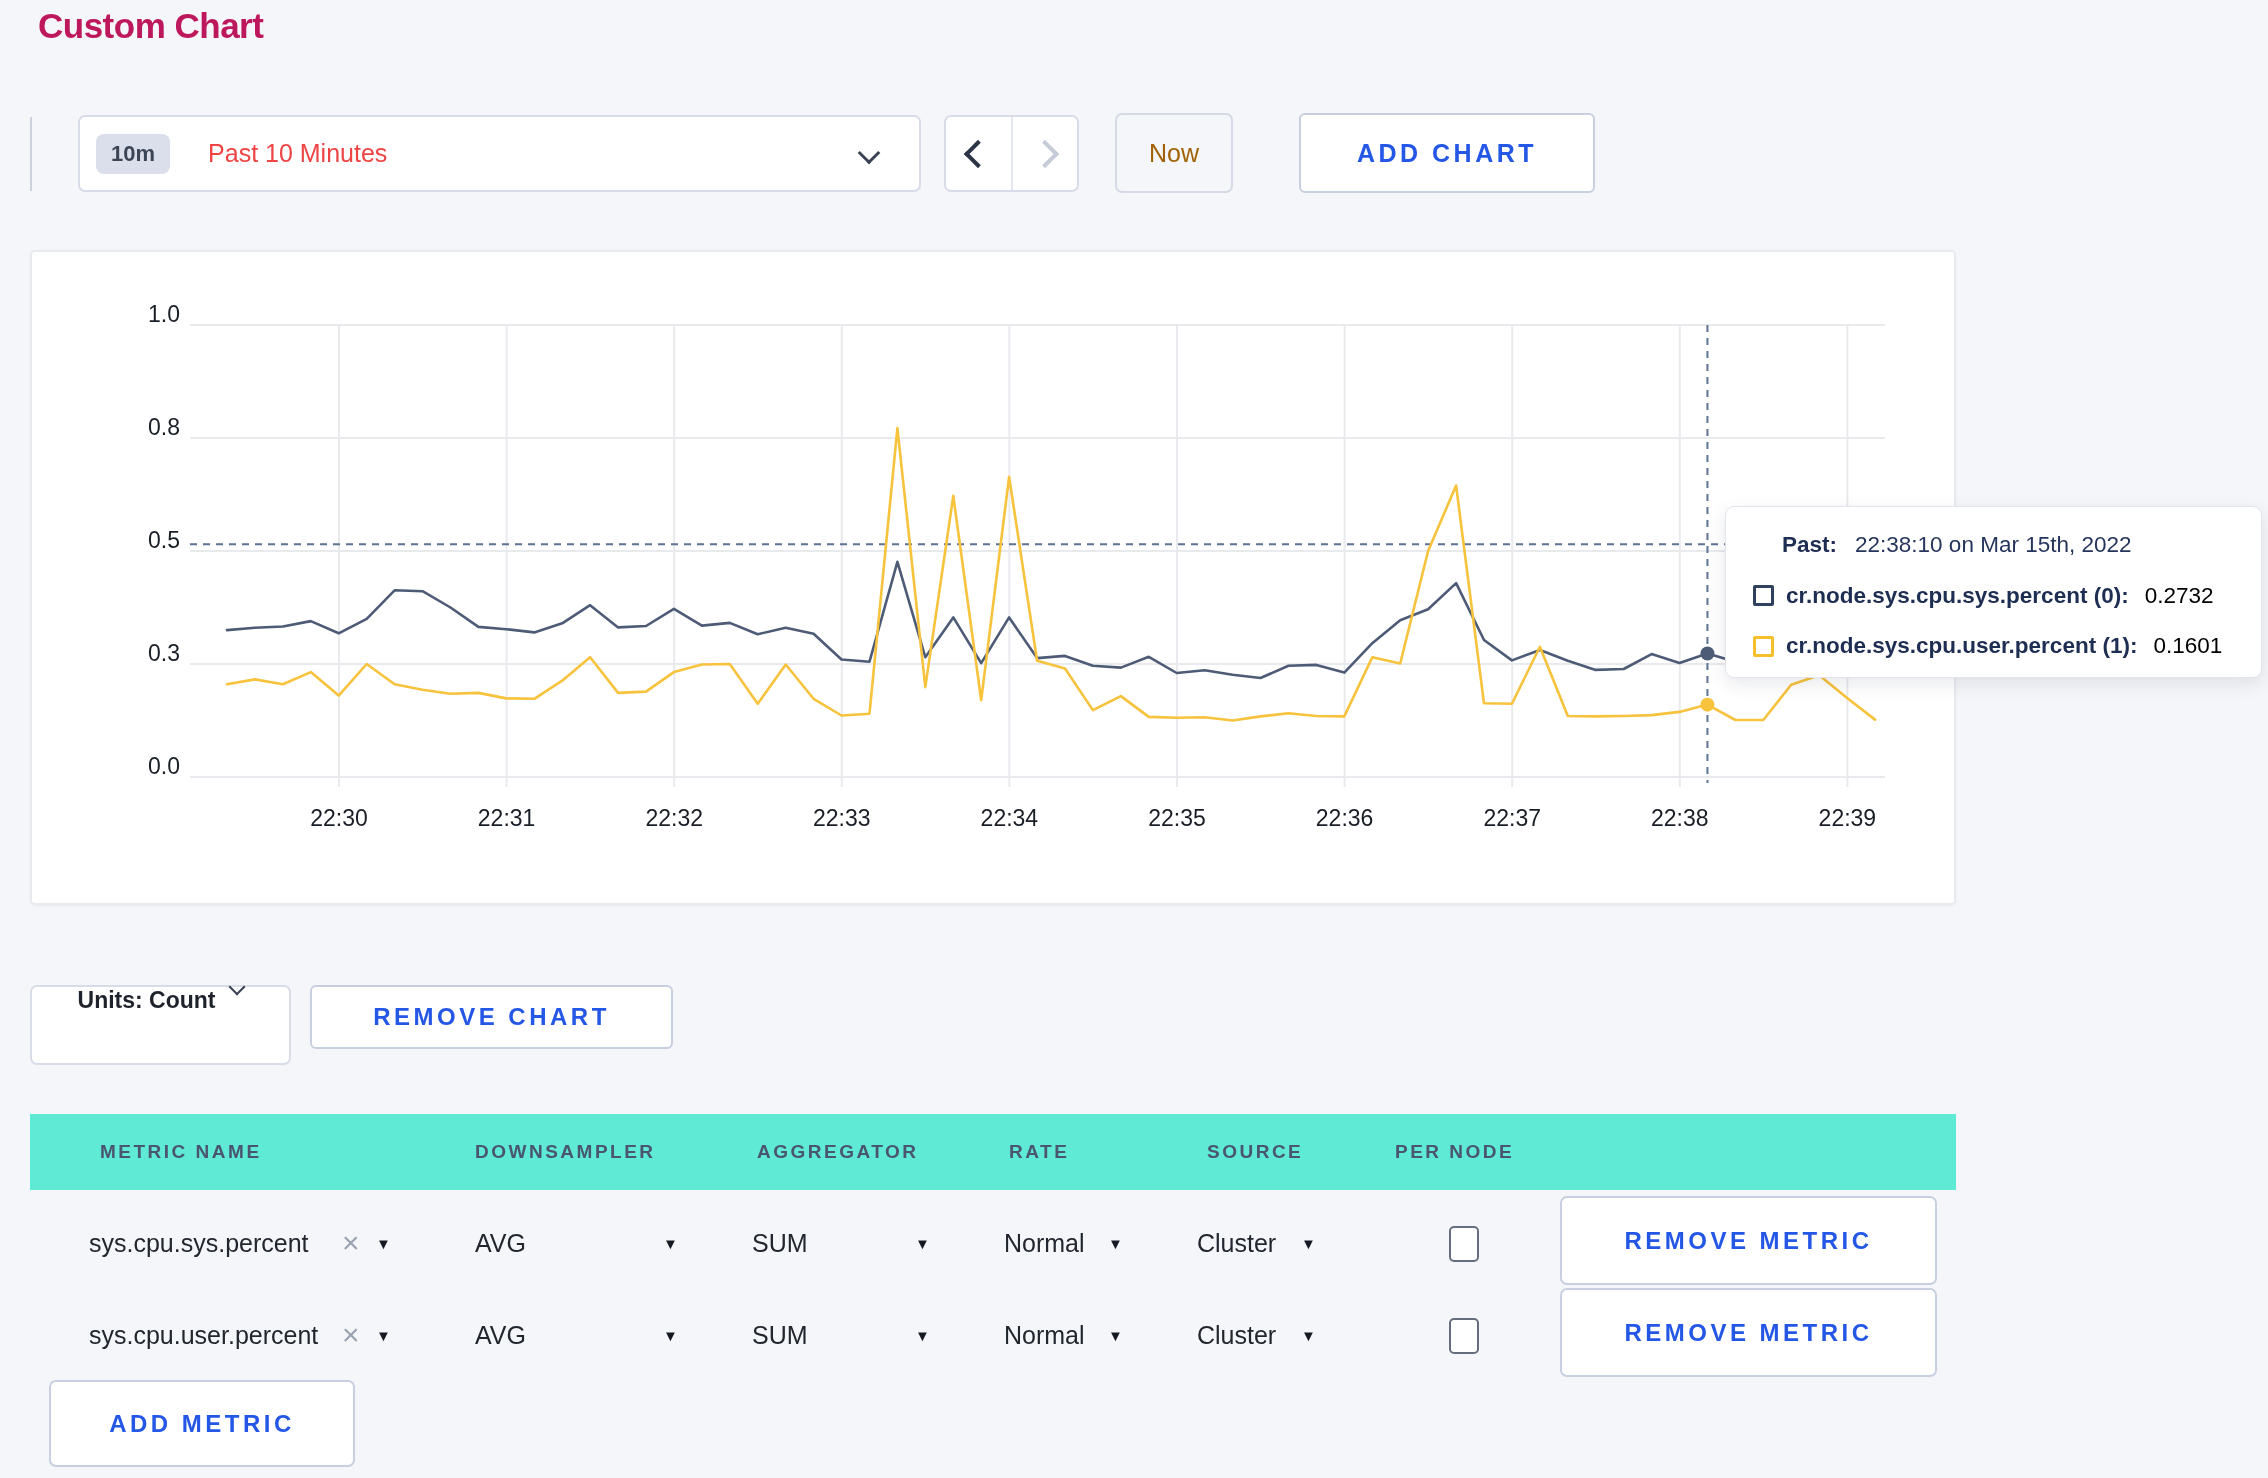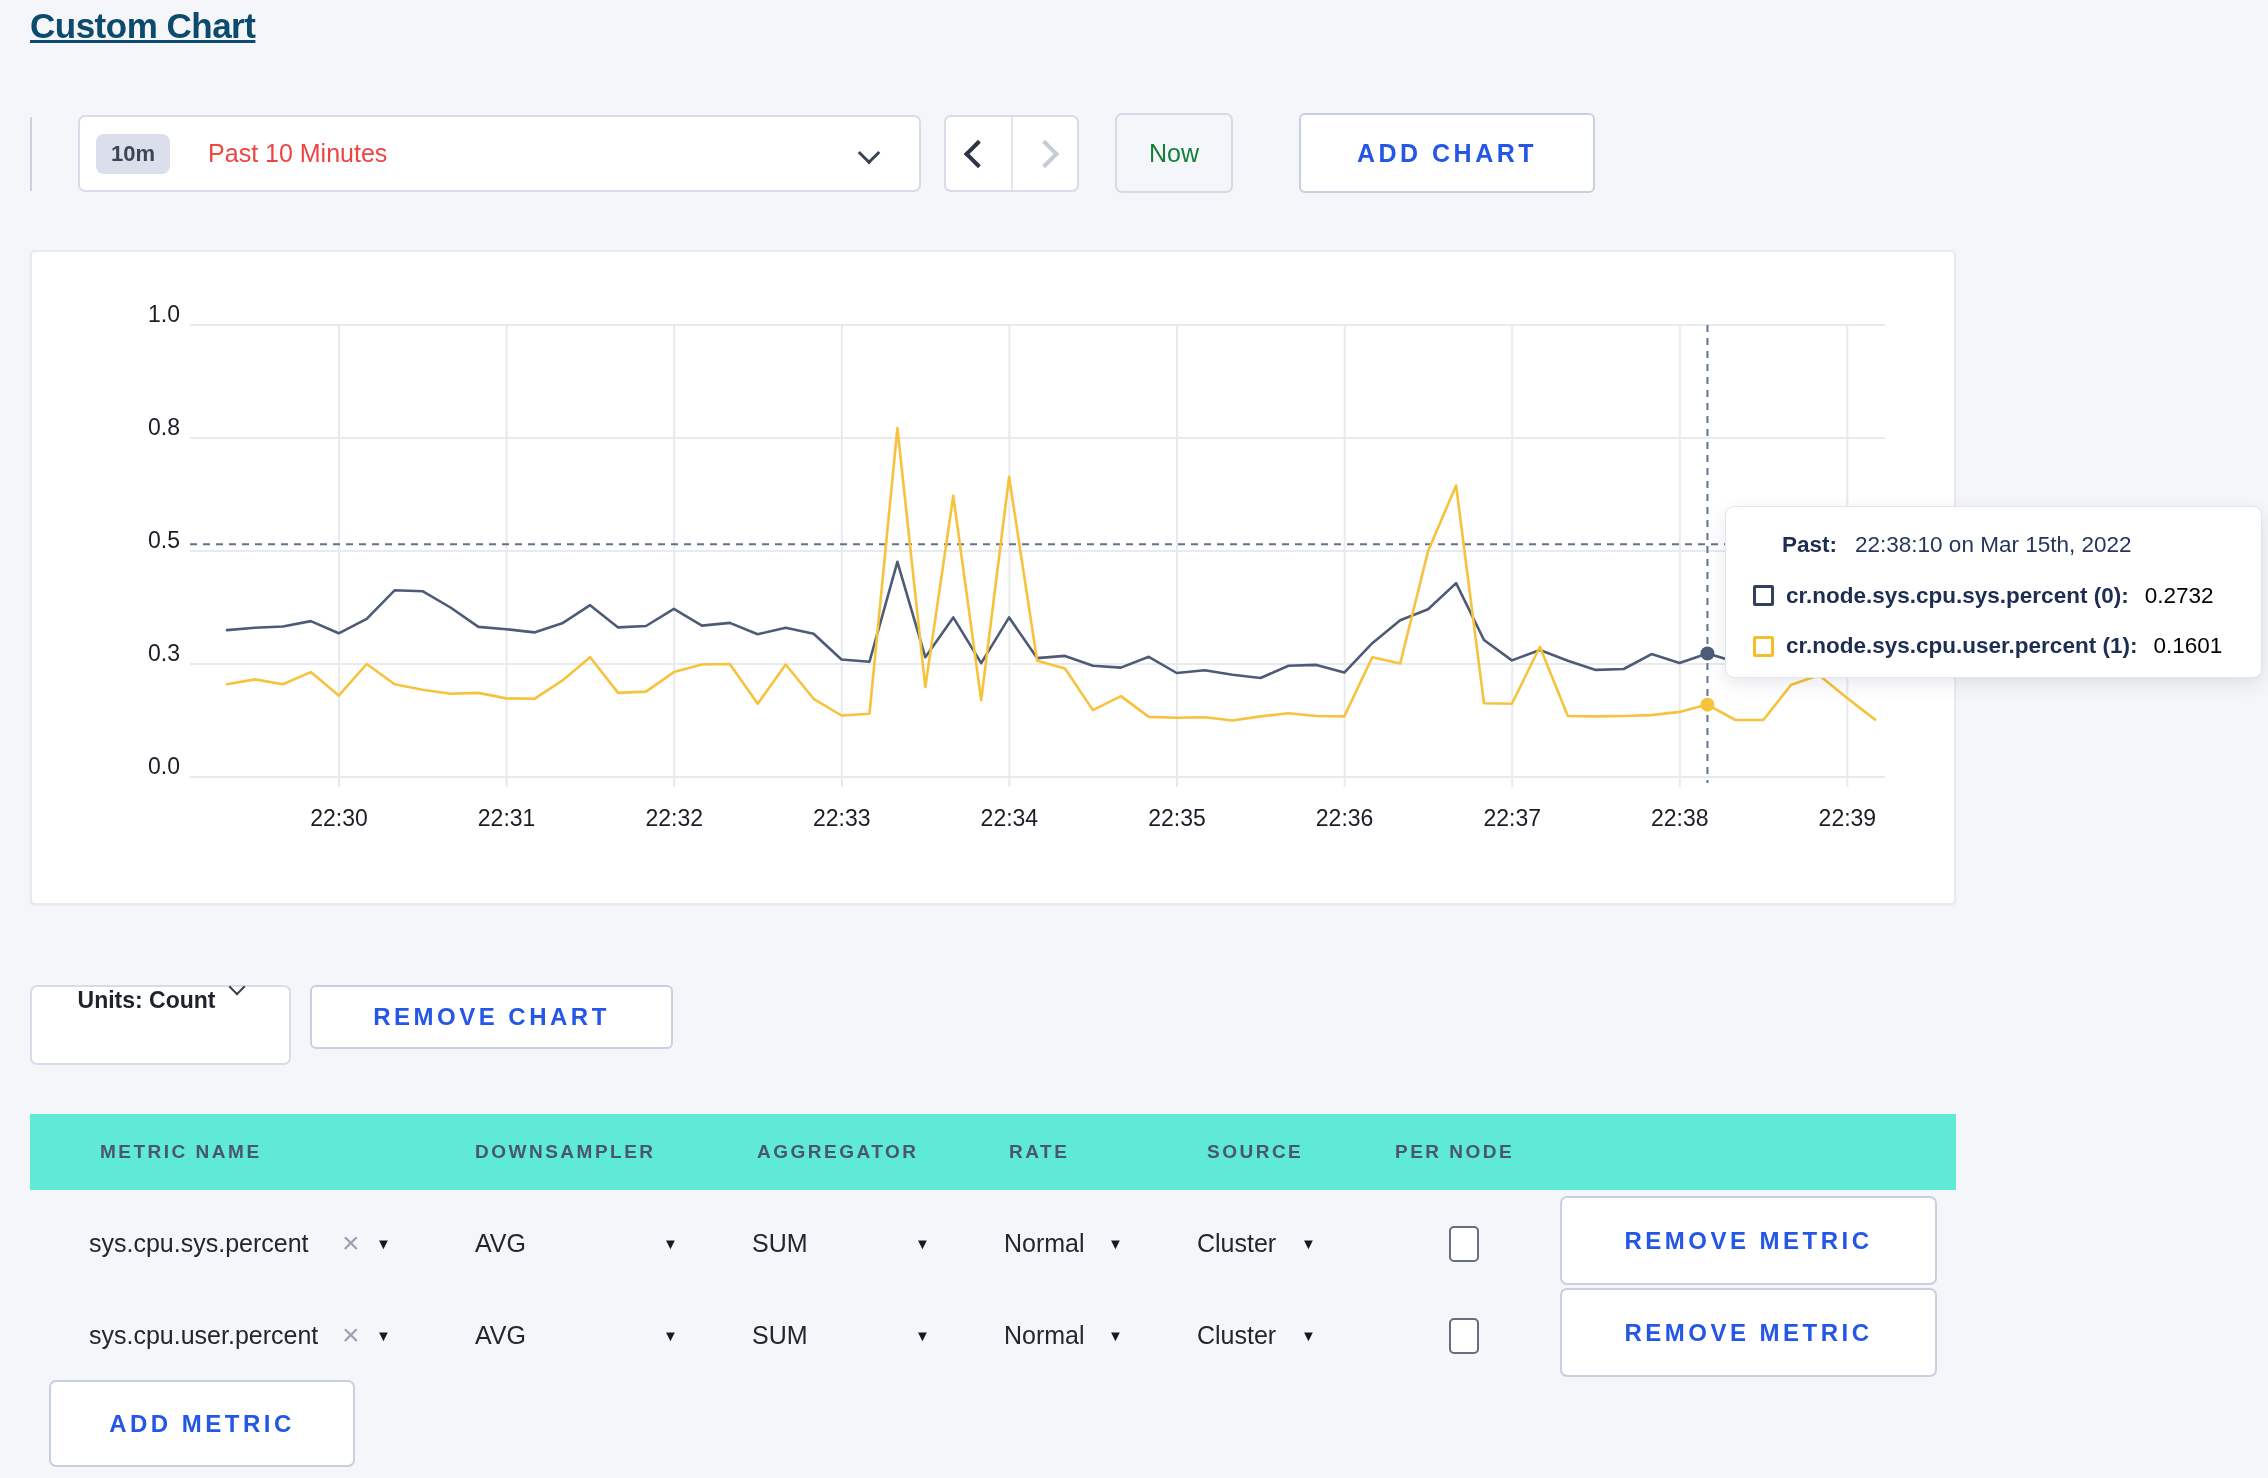--- a/index.html
+++ b/index.html
@@ -1,33 +1,33 @@
 <!DOCTYPE html>
 <html><head>
 <meta charset="utf-8">
 <style>
   html,body{margin:0;padding:0;}
   body{width:2268px;height:1478px;background:#f5f6f9;font-family:"Liberation Sans",sans-serif;position:relative;overflow:hidden;color:#20242d;}
   .abs{position:absolute;}
-  .page-title{left:30px;top:6px;font-size:35px;font-weight:600;color:#0c4a6e;letter-spacing:-.5px;text-decoration:underline;}
+  .page-title{left:38px;top:6px;font-size:35px;font-weight:600;color:#be185d;letter-spacing:-.5px;}
 
   
   .tb-divider{left:30px;top:117px;width:2px;height:74px;background:#ccd1de;}
   .time-selector{left:78px;top:115px;width:843px;height:77px;background:#fff;border:2px solid #d8dce8;border-radius:7px;box-sizing:border-box;display:flex;align-items:center;padding-left:16px;cursor:pointer;}
   .range-badge{background:#dbdfeb;border-radius:8px;padding:7px 15px;font-size:22px;font-weight:bold;color:#3c4556;}
   .range-label{margin-left:38px;font-size:25px;color:#ef4444;}
   .chev{display:inline-block;width:13px;height:13px;border-right:3px solid #3a4354;border-bottom:3px solid #3a4354;}
   .chev-down{transform:rotate(45deg);}
   .time-selector .chev{position:absolute;right:42px;top:28px;}
   .nav-group{left:944px;top:115px;width:135px;height:77px;background:#fff;border:2px solid #d8dce8;border-radius:7px;box-sizing:border-box;display:flex;}
   .nav-btn{flex:1;display:flex;align-items:center;justify-content:center;cursor:pointer;background:none;border:none;}
   .nav-btn + .nav-btn{border-left:2px solid #e3e6ee;}
   .chev-left{width:16px;height:16px;border-right:4px solid #2c3546;border-bottom:4px solid #2c3546;transform:rotate(135deg);}
   .chev-right{width:16px;height:16px;border-right:4px solid #c5ccd8;border-bottom:4px solid #c5ccd8;transform:rotate(-45deg);}
-  .now-button{left:1115px;top:113px;width:118px;height:80px;background:transparent;border:2px solid #d5dae6;border-radius:7px;box-sizing:border-box;color:#15803d;font-size:25px;font-family:inherit;cursor:default;}
+  .now-button{left:1115px;top:113px;width:118px;height:80px;background:transparent;border:2px solid #d5dae6;border-radius:7px;box-sizing:border-box;color:#a16207;font-size:25px;font-family:inherit;cursor:default;}
   .btn-blue{background:#fff;border:2px solid #c7cfe0;border-radius:6px;box-sizing:border-box;color:#2457e6;font-weight:600;letter-spacing:3.5px;font-family:inherit;display:flex;align-items:center;justify-content:center;cursor:pointer;}
   .add-chart{left:1299px;top:113px;width:296px;height:80px;font-size:25px;}
 
   
   .chart-card{left:30px;top:250px;width:1926px;height:655px;background:#fff;border:2px solid #e8eaf0;border-radius:5px;box-sizing:border-box;box-shadow:0 1px 3px rgba(40,50,70,.05);}
   .chart-card svg{position:absolute;left:-2px;top:-2px;}
   svg .grid{stroke:#e9eaee;stroke-width:2;}
   svg .dash{stroke:#5d7394;stroke-width:2;stroke-dasharray:7 6;fill:none;}
   svg .xlab,svg .ylab{font-family:"Liberation Sans",sans-serif;font-size:23px;fill:#191d25;}
   svg .xlab{text-anchor:middle;}

